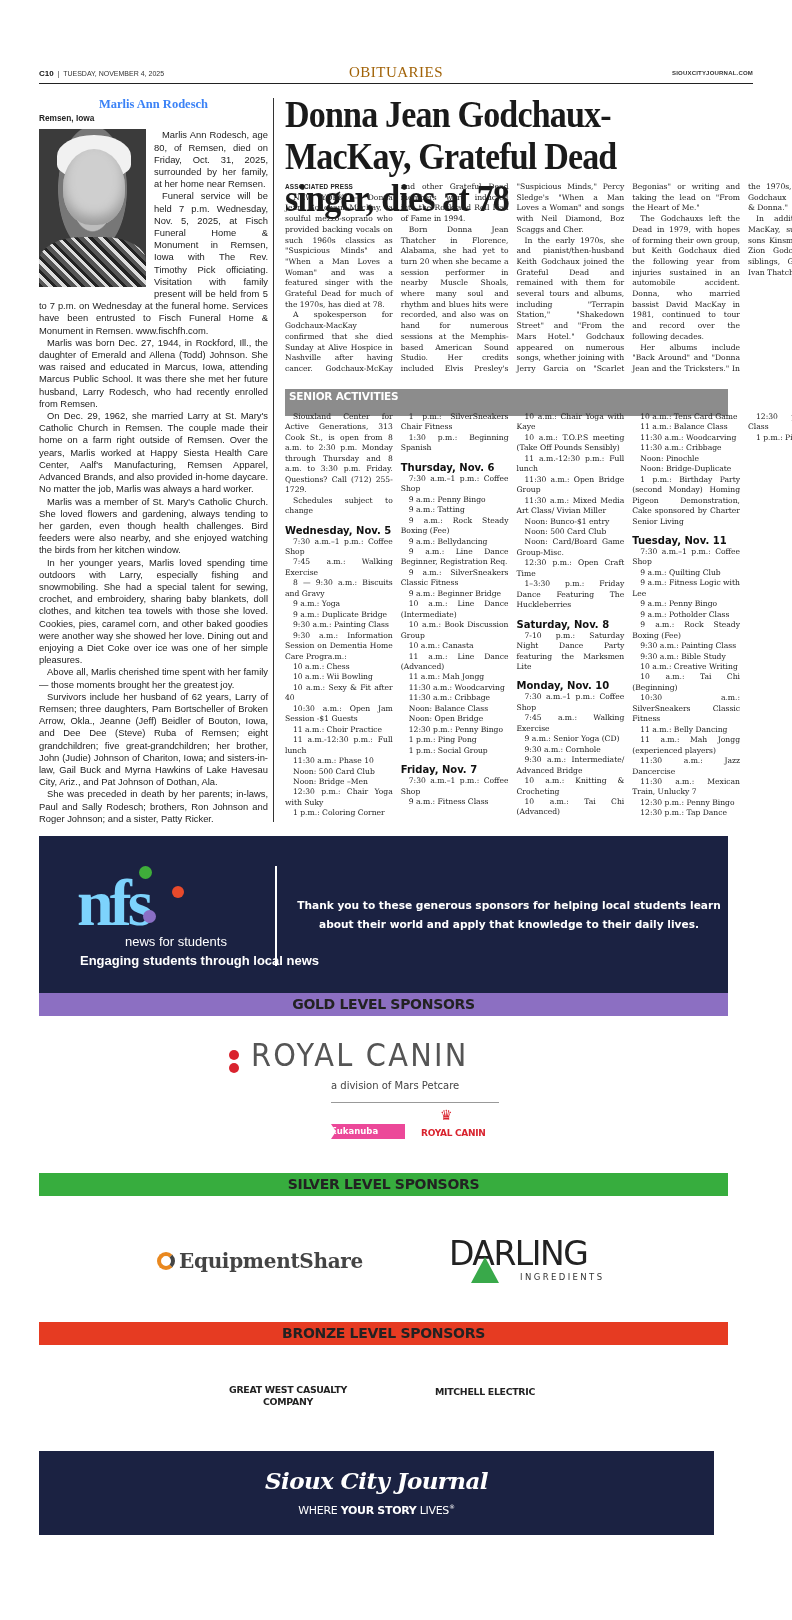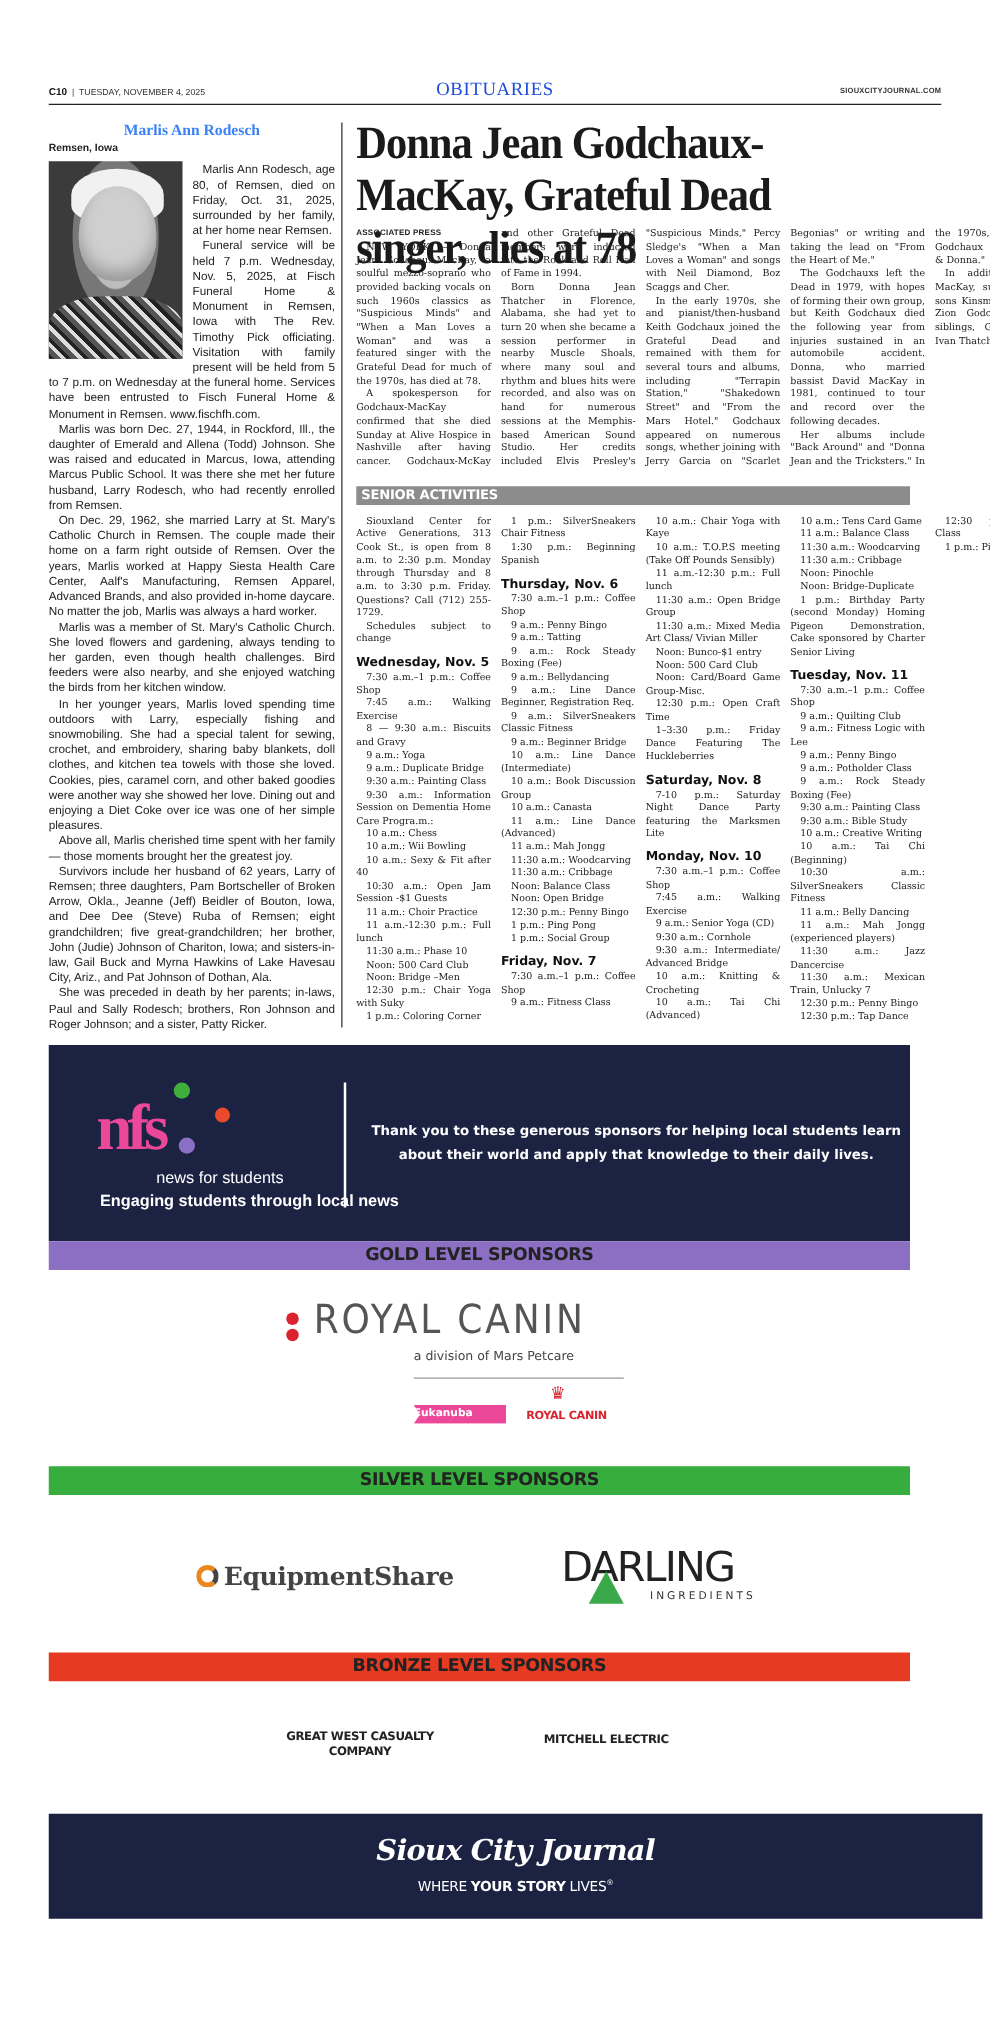--- a/index.html
+++ b/index.html
@@ -2,21 +2,21 @@
 <html><head>
 <meta charset="utf-8">
 <style>
   * { box-sizing: border-box; margin: 0; padding: 0; }
   body { width: 792px; height: 1620px; background: #fff; font-family: "DejaVu Serif", serif; color: #1a1a1a; position: relative; overflow: hidden; }
 
   
   .masthead { position: absolute; left: 39px; top: 64px; width: 714px; height: 20px; border-bottom: 1.5px solid #222; }
   .mh-left { position: absolute; left: 0; top: 5px; font-family: "Liberation Sans", sans-serif; font-size: 7px; color: #333; }
   .mh-left b { font-size: 8px; color: #111; }
-  .mh-center { position: absolute; left: 0; right: 0; top: 0; text-align: center; font-family: "Liberation Serif", serif; font-size: 15px; letter-spacing: 0.5px; color: #1d4ed8; }
+  .mh-center { position: absolute; left: 0; right: 0; top: 0; text-align: center; font-family: "Liberation Serif", serif; font-size: 15px; letter-spacing: 0.5px; color: #a16207; }
   .mh-right { position: absolute; right: 0; top: 6px; font-family: "Liberation Sans", sans-serif; font-size: 6px; font-weight: bold; letter-spacing: 0.2px; color: #333; }
 
   
   .obit { position: absolute; left: 39px; top: 98px; width: 229px; font-family: "Liberation Sans", sans-serif; font-size: 9.4px; line-height: 12.2px; color: #222; text-align: justify; }
   .obit-name { font-family: "Liberation Serif", serif; font-weight: bold; font-size: 12.5px; color: #3b82f6; text-align: center; }
   .obit-loc { font-weight: bold; font-size: 8.3px; margin: 2px 0 5px; text-align: left; }
   .obit-photo { float: left; width: 107px; height: 158px; margin: 0 8px 2px 0; background: radial-gradient(ellipse at 50% 38%, #e9e9e9 0 20%, #bdbdbd 21% 30%, #777 31% 45%, #3b3b3b 46%); position: relative; overflow: hidden; }
   .obit-photo .face { position: absolute; left: 24px; top: 20px; width: 62px; height: 76px; border-radius: 50% 50% 45% 45%; background: #cfcfcf; box-shadow: inset 0 -8px 12px #9a9a9a; }
   .obit-photo .hair { position: absolute; left: 18px; top: 6px; width: 74px; height: 42px; border-radius: 50% 50% 30% 30%; background: #f1f1f1; }
   .obit-photo .body { position: absolute; left: 0; top: 108px; width: 107px; height: 60px; border-radius: 40% 40% 0 0; background: repeating-linear-gradient(45deg, #555 0 4px, #ddd 4px 7px, #222 7px 10px); }
@@ -26,30 +26,30 @@
 
   .vrule { position: absolute; left: 273px; top: 98px; width: 1px; height: 724px; background: #333; }
 
   
   .headline { position: absolute; left: 285px; top: 94px; width: 460px; font-family: "Liberation Serif", serif; font-weight: bold; font-size: 37px; line-height: 42px; letter-spacing: -0.9px; color: #1a1a1a; transform: scaleX(0.92); transform-origin: left top; }
   .story { position: absolute; left: 285px; top: 182px; width: 455px; column-count: 4; column-gap: 8px; font-family: "DejaVu Serif", serif; font-size: 7.6px; line-height: 10.7px; text-align: justify; color: #222; height: 196px; column-fill: auto; }
   .story .byline { font-family: "Liberation Sans", sans-serif; font-weight: bold; font-size: 6.4px; letter-spacing: 0.2px; }
   .story p { text-indent: 8px; }
 
   
-  .sa-bar { position: absolute; left: 285px; top: 389px; width: 443px; height: 15px; background: #8c8c8c; }
+  .sa-bar { position: absolute; left: 285px; top: 389px; width: 443px; height: 27px; background: #8c8c8c; }
   .sa-bar span { position: absolute; left: 4px; top: 1px; font-family: "DejaVu Sans", sans-serif; font-weight: bold; font-size: 10.5px; color: #fff; letter-spacing: -0.2px; }
   .sa { position: absolute; left: 285px; top: 412px; width: 455px; column-count: 4; column-gap: 8px; column-fill: auto; height: 414px; font-family: "DejaVu Serif", serif; font-size: 7.6px; line-height: 10.45px; color: #222; text-align: justify; }
   .sa p { text-indent: 8px; }
   .sa h3 { font-family: "DejaVu Sans", sans-serif; font-size: 10px; font-weight: bold; line-height: 13px; margin-top: 7px; color: #111; text-align: left; }
   .sa h3:first-child { margin-top: 0; }
 
   
   .nfs { position: absolute; left: 39px; top: 836px; width: 689px; height: 157px; background: #1b2242; }
-  .nfs-logo { position: absolute; left: 38px; top: 34px; font-family: "Liberation Serif", serif; font-weight: bold; font-size: 52px; line-height: 66px; color: #ec4899; letter-spacing: -4px; }
+  .nfs-logo { position: absolute; left: 38px; top: 34px; font-family: "Liberation Serif", serif; font-weight: bold; font-size: 66px; line-height: 66px; color: #7dd3fc; letter-spacing: -4px; }
   .dot { position: absolute; border-radius: 50%; }
   .dot.g { left: 100px; top: 30px; width: 13px; height: 13px; background: #3fae3a; }
   .dot.r { left: 133px; top: 50px; width: 12px; height: 12px; background: #e84a2b; }
   .dot.p { left: 104px; top: 74px; width: 13px; height: 13px; background: #8a6fc5; }
   .nfs-sub { position: absolute; left: 86px; top: 98px; font-family: "Liberation Sans", sans-serif; font-size: 13px; color: #fff; }
   .nfs-tag { position: absolute; left: 41px; top: 117px; font-family: "Liberation Sans", sans-serif; font-size: 13px; color: #fff; font-weight: bold; }
   .nfs-vr { position: absolute; left: 236px; top: 30px; width: 1.5px; height: 100px; background: #fff; }
   .nfs-thanks { position: absolute; left: 250px; top: 60px; width: 440px; text-align: center; font-family: "DejaVu Sans", sans-serif; font-weight: bold; font-size: 10.6px; line-height: 19px; color: #fff; }
 
   .tier { position: absolute; left: 39px; width: 689px; height: 23px; text-align: center; font-family: "DejaVu Sans", sans-serif; font-weight: bold; font-size: 14px; line-height: 23px; color: #222; letter-spacing: -0.3px; }
@@ -73,21 +73,21 @@
   .darling { position: absolute; left: 449px; top: 1237px; width: 170px; height: 50px; }
   .darling-word { position: absolute; left: 0; top: 0; font-family: "DejaVu Sans", sans-serif; font-size: 33px; color: #222; letter-spacing: -1.5px; line-height: 34px; }
   .darling-tri { position: absolute; left: 22px; top: 20px; width: 0; height: 0; border-left: 14px solid transparent; border-right: 14px solid transparent; border-bottom: 26px solid #39a94a; }
   .darling-ing { position: absolute; left: 71px; top: 35px; font-family: "DejaVu Sans", sans-serif; font-size: 8.5px; letter-spacing: 2.4px; color: #333; }
 
   
   .bronze-1 { position: absolute; left: 218px; top: 1384px; width: 140px; text-align: center; font-family: "DejaVu Sans", sans-serif; font-weight: bold; font-size: 9.4px; line-height: 12px; color: #222; letter-spacing: -0.3px; }
   .bronze-2 { position: absolute; left: 420px; top: 1386px; width: 130px; text-align: center; font-family: "DejaVu Sans", sans-serif; font-weight: bold; font-size: 9.4px; color: #222; letter-spacing: -0.3px; }
 
   
-  .scj { position: absolute; left: 39px; top: 1451px; width: 747px; height: 84px; background: #1b2242; text-align: center; }
+  .scj { position: absolute; left: 39px; top: 1451px; width: 675px; height: 84px; background: #1b2242; text-align: center; }
   .scj-name { position: absolute; left: 0; right: 0; top: 16px; font-family: "DejaVu Serif", serif; font-weight: bold; font-style: italic; font-size: 23px; color: #fff; letter-spacing: -0.6px; }
   .scj-tag { position: absolute; left: 0; right: 0; top: 52px; font-family: "DejaVu Sans", sans-serif; font-size: 11px; color: #fff; letter-spacing: -0.3px; }
   .scj-tag b { font-weight: bold; }
 </style>
 </head>
 <body>
 
 <div class="masthead">
   <div class="mh-left"><b>C10</b> &nbsp;|&nbsp; <span>TUESDAY, NOVEMBER 4, 2025</span></div>
   <div class="mh-center">OBITUARIES</div>

